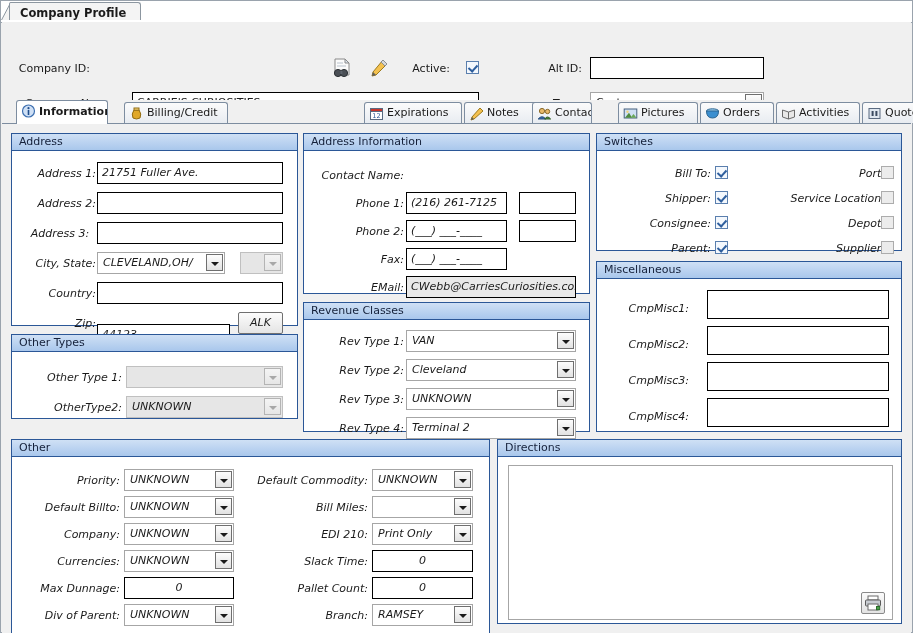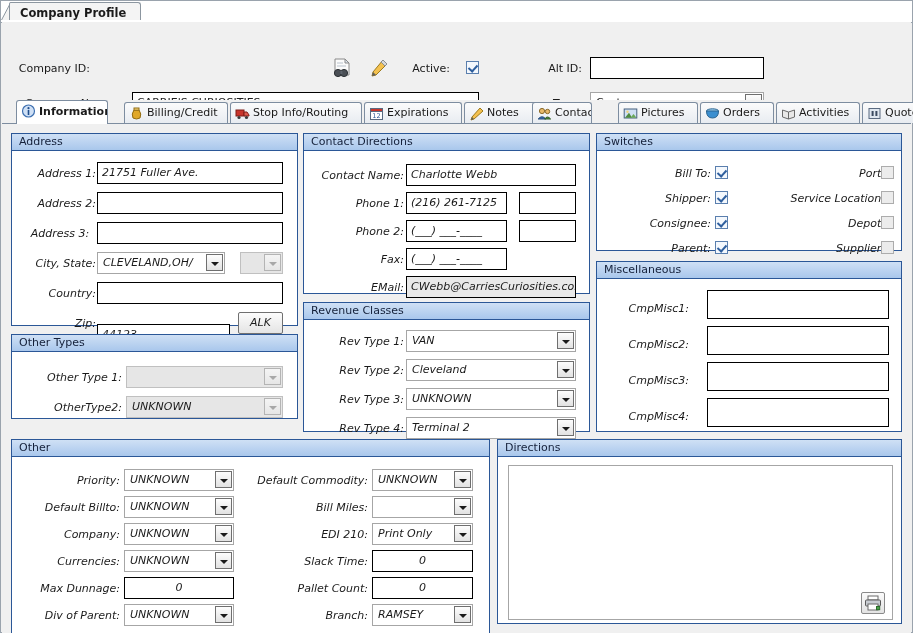--- a/index.html
+++ b/index.html
@@ -231,31 +231,20 @@
     <div class="tab" style="left:122px;width:104px;">
       <span class="ticon">
         <svg width="15" height="15" viewBox="0 0 15 15">
           <path d="M5 4 Q2 8 4 12 Q7.5 14 11 12 Q13 8 10 4 Z" fill="#e0a829" stroke="#916c12"></path>
           <rect x="5" y="2" width="5" height="2.2" fill="#f2d27a" stroke="#916c12"></rect>
         </svg>
       </span>
       <span>Billing/Credit</span>
     </div>
 
-    <div class="tab" style="left:228px;width:132px;">
-      <span class="ticon">
-        <svg width="15" height="15" viewBox="0 0 15 15">
-          <rect x="1" y="4" width="8" height="6" fill="#c8352c" stroke="#7e1d17"></rect>
-          <polygon points="9,6 12,6 14,9 14,10 9,10" fill="#e05a4e" stroke="#7e1d17"></polygon>
-          <circle cx="4" cy="11.5" r="1.6" fill="#3b3b3b"></circle>
-          <circle cx="11.5" cy="11.5" r="1.6" fill="#3b3b3b"></circle>
-        </svg>
-      </span>
-      <span>Stop Info/Routing</span>
-    </div>
 
     <div class="tab" style="left:362px;width:98px;">
       <span class="ticon">
         <svg width="15" height="15" viewBox="0 0 15 15">
           <rect x="1.5" y="2.5" width="12" height="11" fill="#ffffff" stroke="#5a6a80"></rect>
           <rect x="1.5" y="2.5" width="12" height="3" fill="#c8352c" stroke="#5a6a80"></rect>
           <text x="7.5" y="12" font-size="6.5" fill="#2b5797" text-anchor="middle" font-family="DejaVu Sans">12</text>
         </svg>
       </span>
       <span>Expirations</span>
@@ -380,24 +369,23 @@
         <div class="combo dis" style="left:114px;top:43px;width:157px;">
           <div class="cbox">UNKNOWN</div>
           <div class="cbtn">
               <i></i>
             </div>
         </div>
       </div>
     </div>
 
     <div class="group" style="left:301px;top:9px;width:287px;height:161px;">
-      <div class="ghead">Contact Directions</div>
+      <div class="ghead">Address Information</div>
       <div class="gbody">
         <div class="lbl" style="left:12px;top:17px;width:88px;">Contact Name:</div>
-        <div class="fld" style="left:102px;top:12px;width:170px;">Charlotte Webb</div>
 
         <div class="lbl" style="left:12px;top:45px;width:88px;">Phone 1:</div>
         <div class="fld" style="left:102px;top:40px;width:101px;">(216) 261-7125</div>
         <div class="fld" style="left:215px;top:40px;width:57px;"></div>
 
         <div class="lbl" style="left:12px;top:73px;width:88px;">Phone 2:</div>
         <div class="fld" style="left:102px;top:68px;width:101px;">(___) ___-____</div>
         <div class="fld" style="left:215px;top:68px;width:57px;"></div>
 
         <div class="lbl" style="left:12px;top:101px;width:88px;">Fax:</div>

